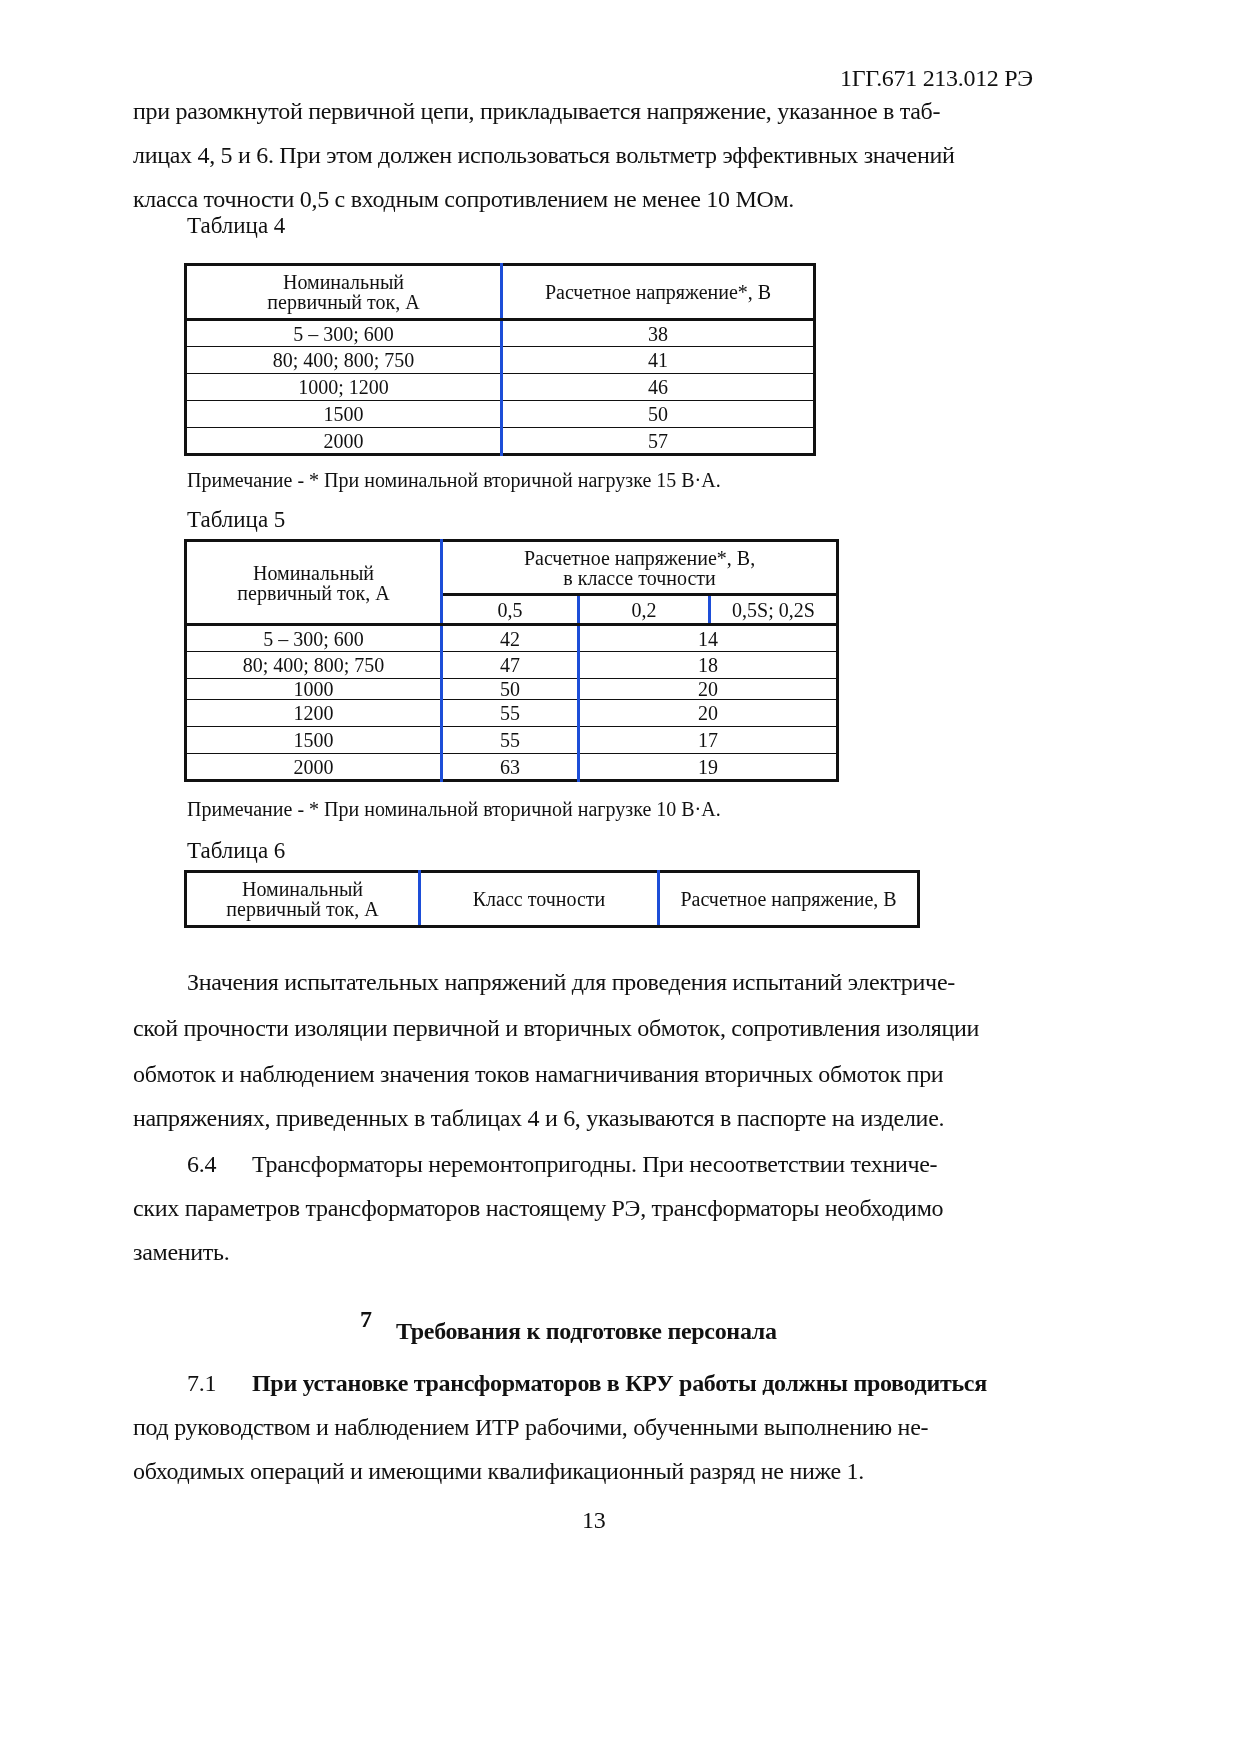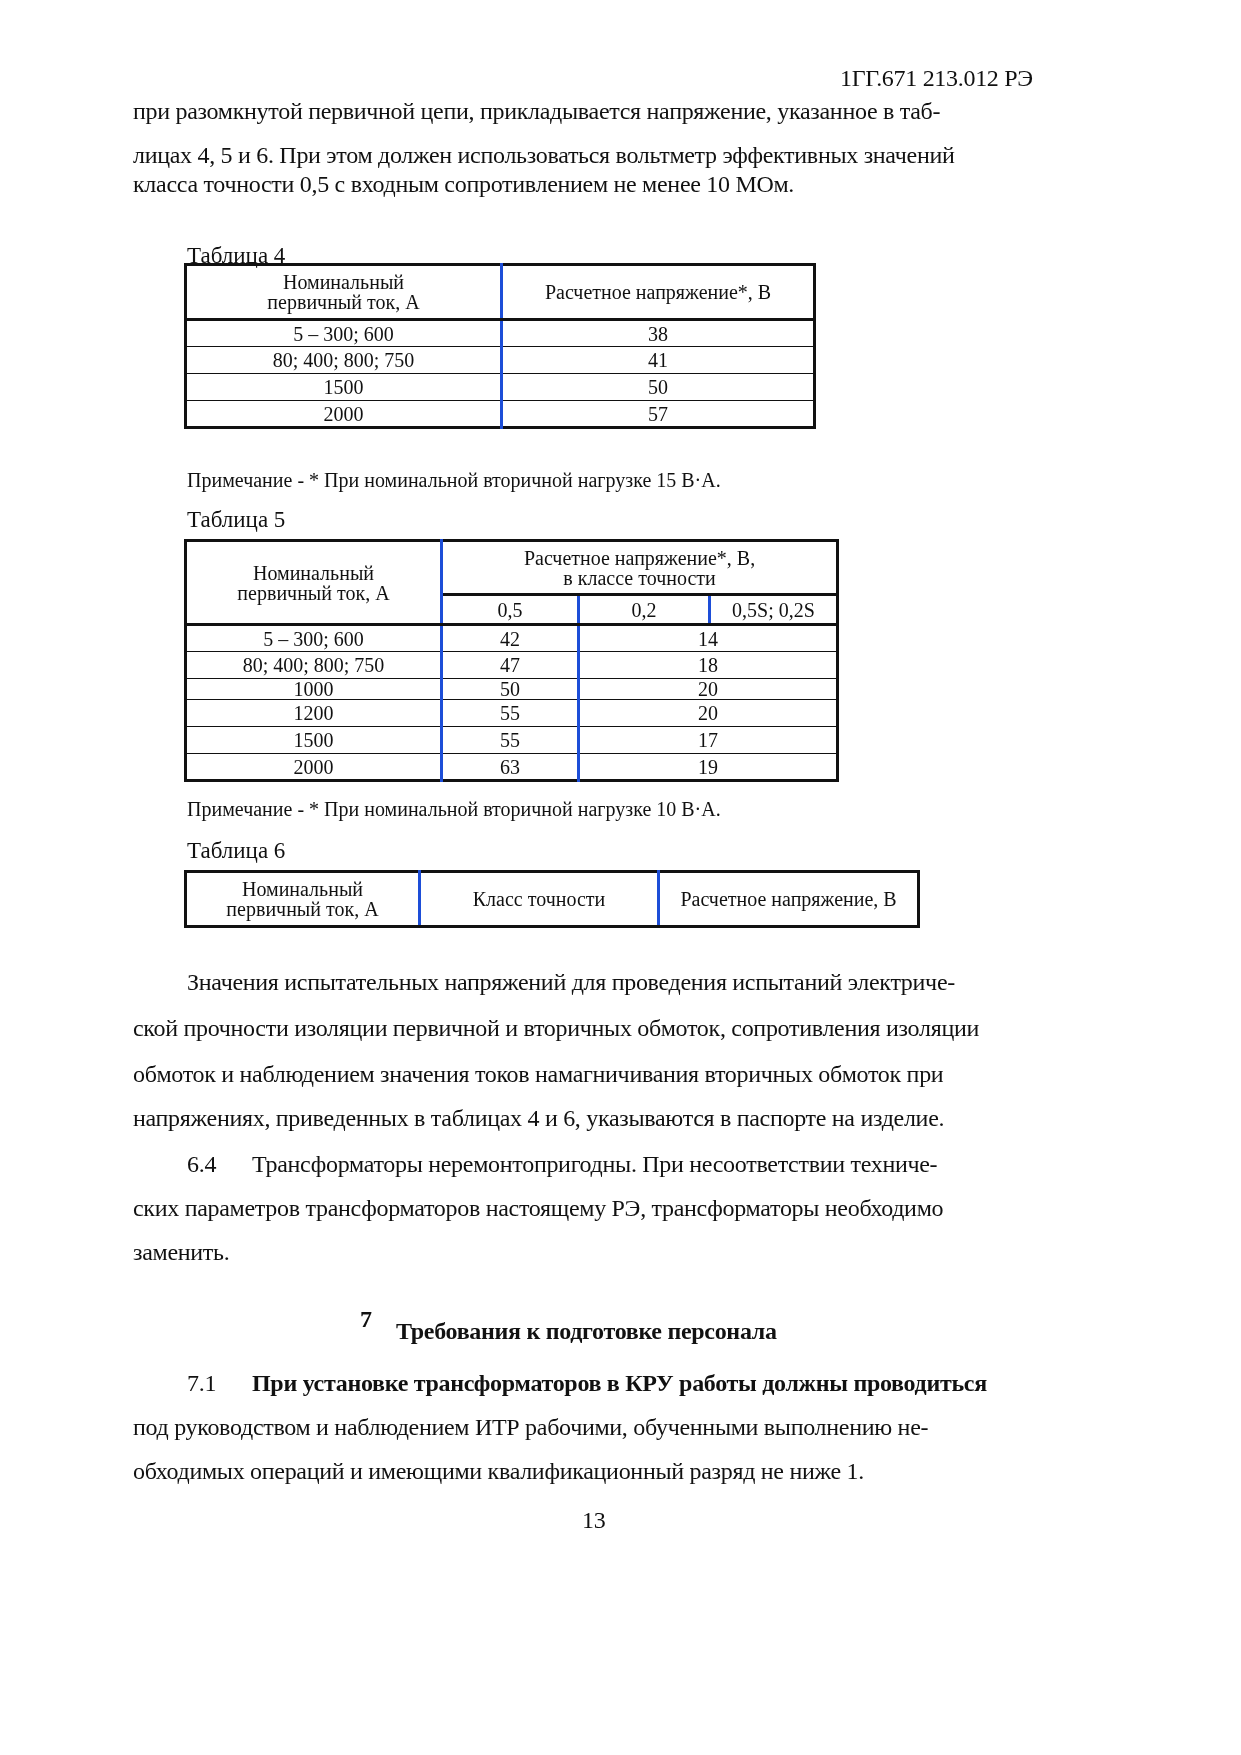--- a/index.html
+++ b/index.html
@@ -16,39 +16,43 @@
   .vb { border-right:3px solid #1d4ed8; }
   .bold { font-weight:bold; }
 </style>
 </head>
 <body>
 
 <div class="abs p" style="left:840px;top:66px;">1ГГ.671 213.012 РЭ</div>
 
 <div class="abs p" style="left:133px;top:99px;">при разомкнутой первичной цепи, прикладывается напряжение, указанное в таб-</div>
 <div class="abs p" style="left:133px;top:143px;">лицах 4, 5 и 6. При этом должен использоваться вольтметр эффективных значений</div>
-<div class="abs p" style="left:133px;top:172px;">класса точности 0,5 с входным сопротивлением не менее 10 МОм.</div>
+<div class="abs p" style="left:133px;top:187px;">класса точности 0,5 с входным сопротивлением не менее 10 МОм.</div>
 
-<div class="abs cap" style="left:187px;top:243px;">Таблица 4</div>
+<div class="abs cap" style="left:187px;top:213px;">Таблица 4</div>
 <table class="t" style="left:184px;top:263px;width:632px;">
   <tbody>
       <tr style="height:55px;">
     <td class="hb vb" style="width:313px;">
       <div>Номинальный</div>
           <div>первичный ток, А</div>
     </td>
     <td class="hb">Расчетное напряжение*, В</td>
   </tr>
   <tr style="height:27px;">
         <td class="vb">5 – 300; 600</td>
         <td>38</td>
       </tr>
   <tr style="height:27px;">
         <td class="vb">80; 400; 800; 750</td>
         <td>41</td>
+      </tr>
+  <tr style="height:27px;">
+        <td class="vb">1000; 1200</td>
+        <td>46</td>
       </tr>
   <tr style="height:27px;">
         <td class="vb">1500</td>
         <td>50</td>
       </tr>
   <tr style="height:27px;">
         <td class="vb">2000</td>
         <td>57</td>
       </tr>
 </tbody>

